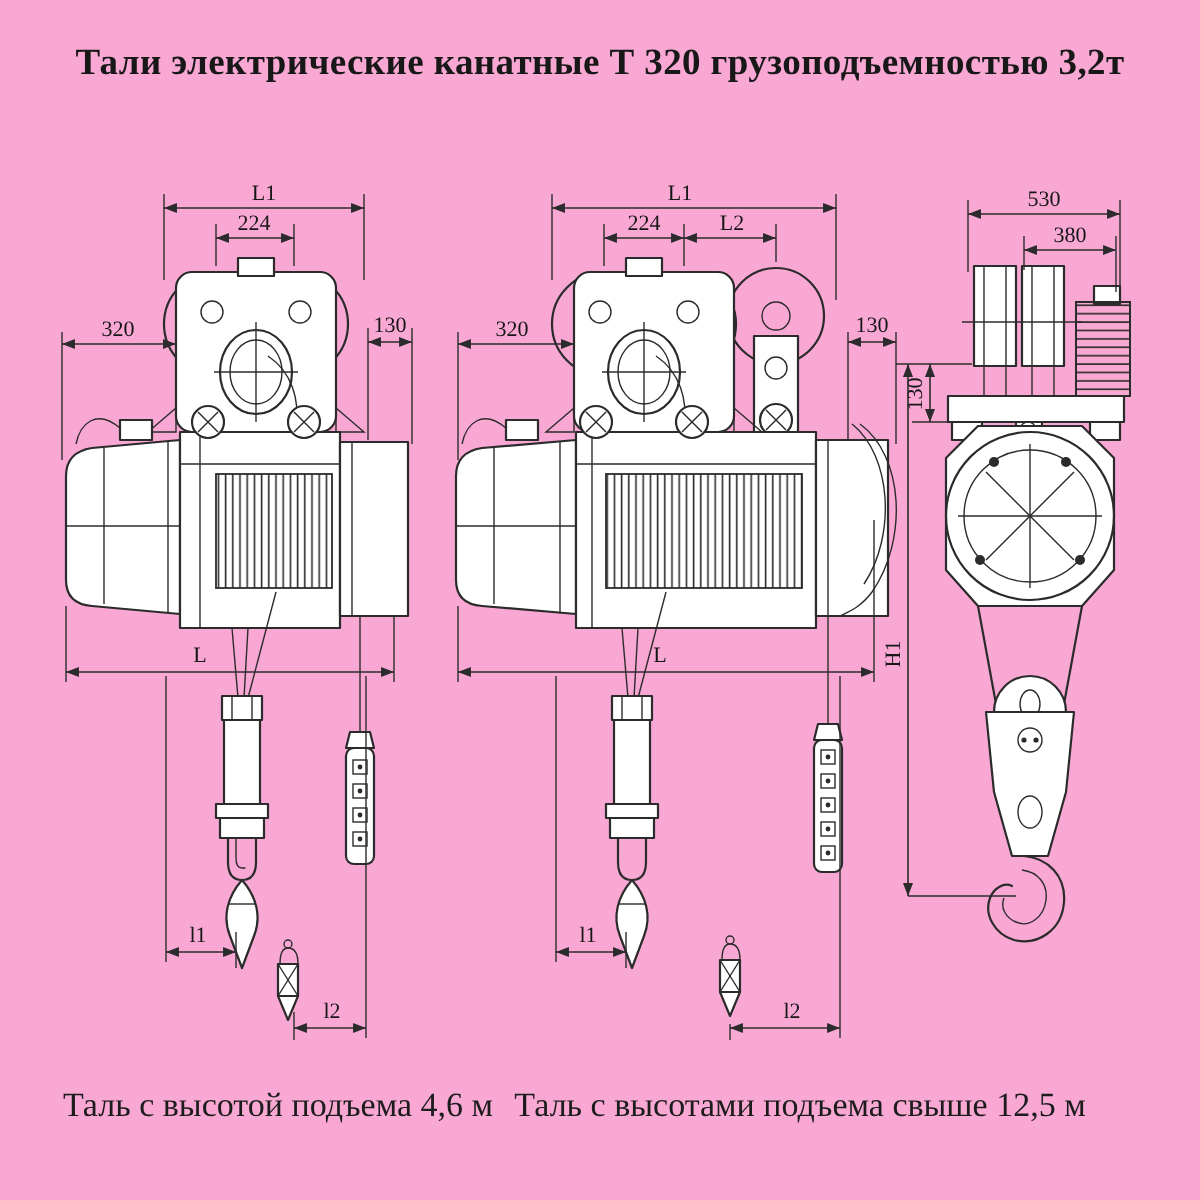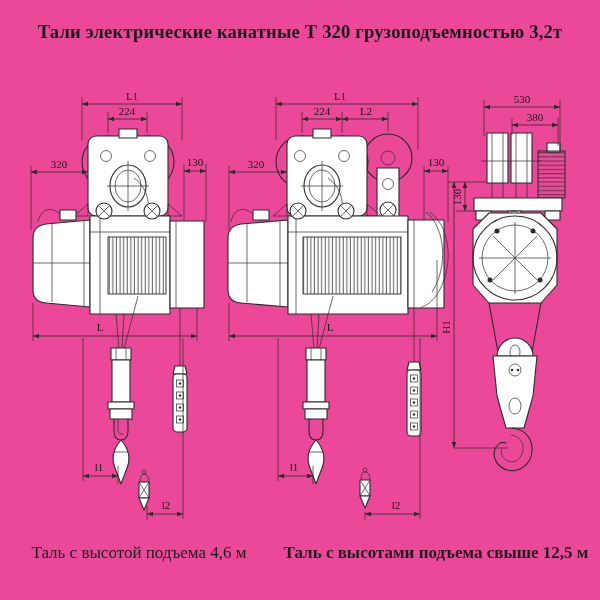--- a/index.html
+++ b/index.html
@@ -1,22 +1,22 @@
 <!DOCTYPE html>
 <html><head>
 <meta charset="utf-8">
 <style>
   html,body{margin:0;padding:0;background:#fff;}
-  #page{position:relative;width:600px;height:600px;background:#ec4899;overflow:hidden;
+  #page{position:relative;width:600px;height:600px;background:#f9a8d4;overflow:hidden;
         font-family:"Liberation Serif",serif;}
   .title{position:absolute;top:22px;left:0;width:600px;text-align:center;
          font-size:18.5px;font-weight:bold;color:#181818;letter-spacing:.2px;}
   .caption{position:absolute;top:543px;transform:translateX(-50%);
            font-size:17px;color:#1c1c1c;white-space:nowrap;}
-  #cap1{left:139px;} #cap2{left:436px;font-weight:bold;}
+  #cap1{left:139px;} #cap2{left:400px;}
   svg{position:absolute;left:0;top:0;}
   .ln{stroke:#2b2b2b;fill:none;stroke-width:1.1;stroke-linejoin:round;stroke-linecap:round;}
   .tn{stroke:#2b2b2b;fill:none;stroke-width:0.7;}
   .wh{fill:#ffffff;stroke:#2b2b2b;stroke-width:1.1;stroke-linejoin:round;}
   .dm{stroke:#2b2b2b;stroke-width:0.8;fill:none;}
   .ex{stroke:#2b2b2b;stroke-width:0.7;fill:none;}
   .dt{font-family:"Liberation Serif",serif;font-size:11px;fill:#161616;text-anchor:middle;}
   .dot{fill:#2b2b2b;stroke:none;}
 </style>
 </head>

